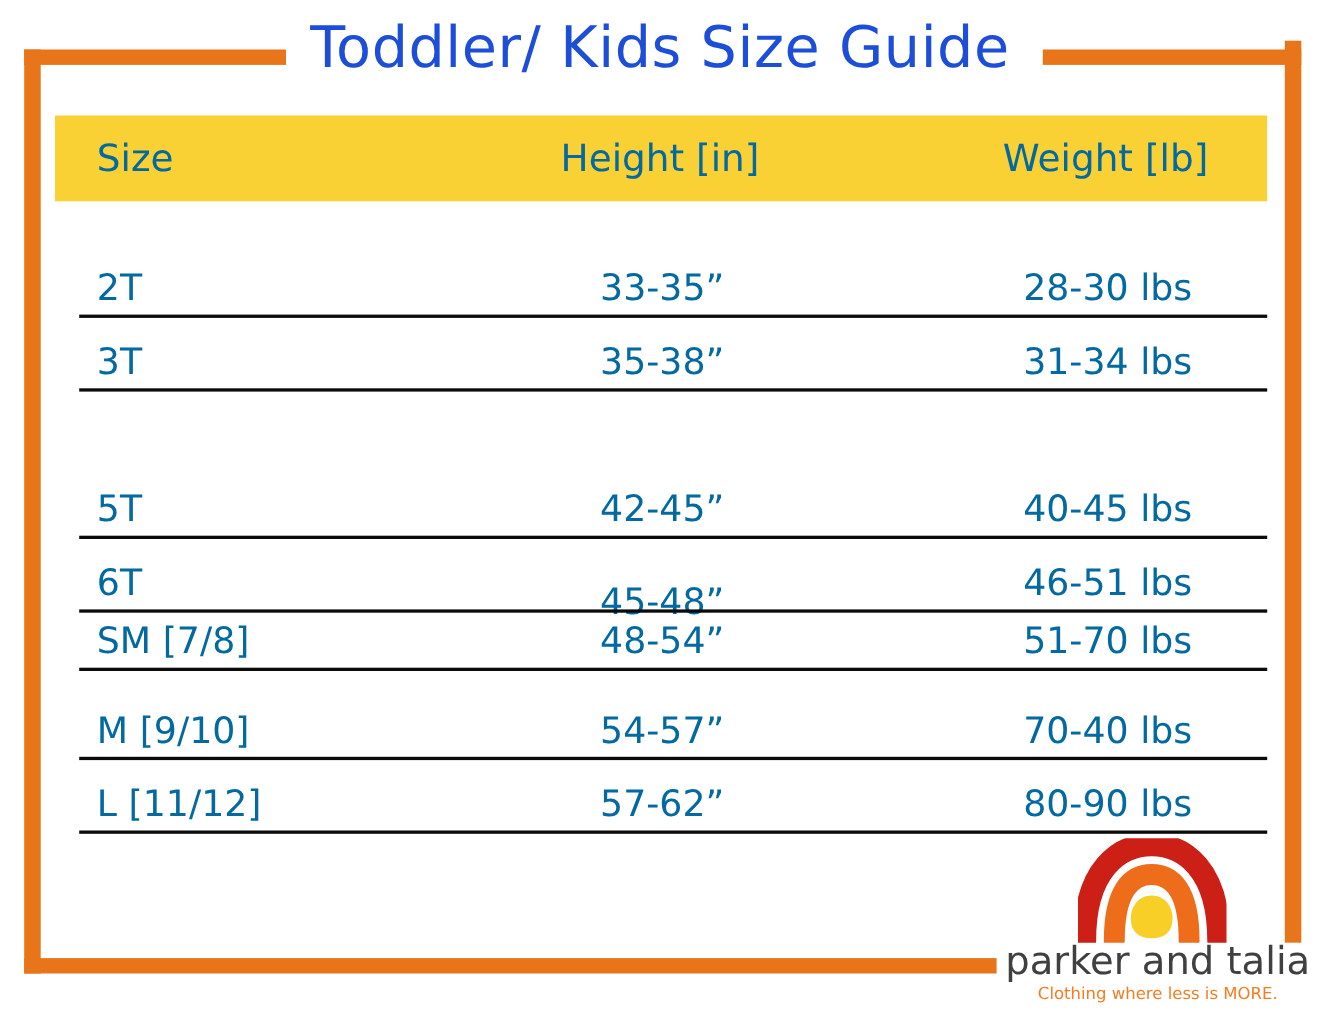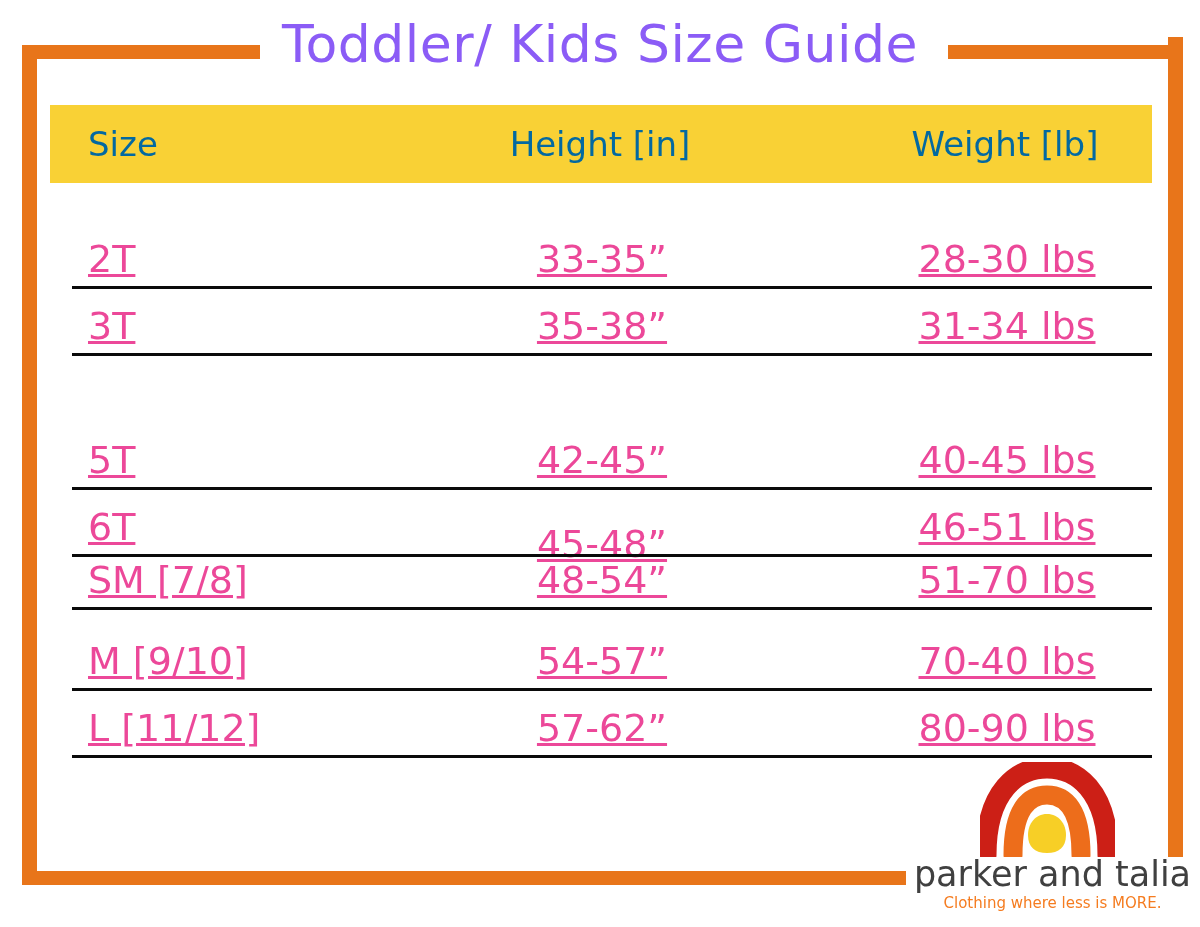--- a/index.html
+++ b/index.html
@@ -32,21 +32,21 @@
   #frame-top-right { left: 948px; top: 45px;   width: 235px; height: 14px; }
   #frame-bottom    { left: 22px;  top: 871px;  width: 884px; height: 14px; }
 
   
   #title {
     position: absolute;
     left: 0;
     top: 12px;
     width: 1200px;
     text-align: center;
-    color: #8b5cf6;
+    color: #1d4ed8;
     font-family: "DejaVu Sans", sans-serif;
     font-size: 52px;
     font-weight: 400;
     letter-spacing: 0.5px;
     line-height: 64px;
     white-space: nowrap;
   }
 
   
   #header-band {
@@ -86,26 +86,25 @@
   .row .rule {
     position: absolute;
     left: 0;
     bottom: 0;
     width: 1080px;
     height: 3px;
     background: #0a0a0a;
   }
   .cell {
     position: absolute;
-    color: #ec4899;
-    font-family: "DejaVu Sans", sans-serif;
-    font-size: 38px;
+    color: #0369a1;
+    font-family: "DejaVu Sans", sans-serif;
+    font-size: 33px;
     white-space: nowrap;
     bottom: 8px;
-    text-decoration: underline;
   }
   .cell-size   { left: 16px; }
   .cell-height { left: 380px; width: 300px; text-align: center; }
   .cell-weight { left: 790px; width: 290px; text-align: center; }
 
   
   .row.low-height .cell-height { bottom: -9px; }
 
   
   #logo {

